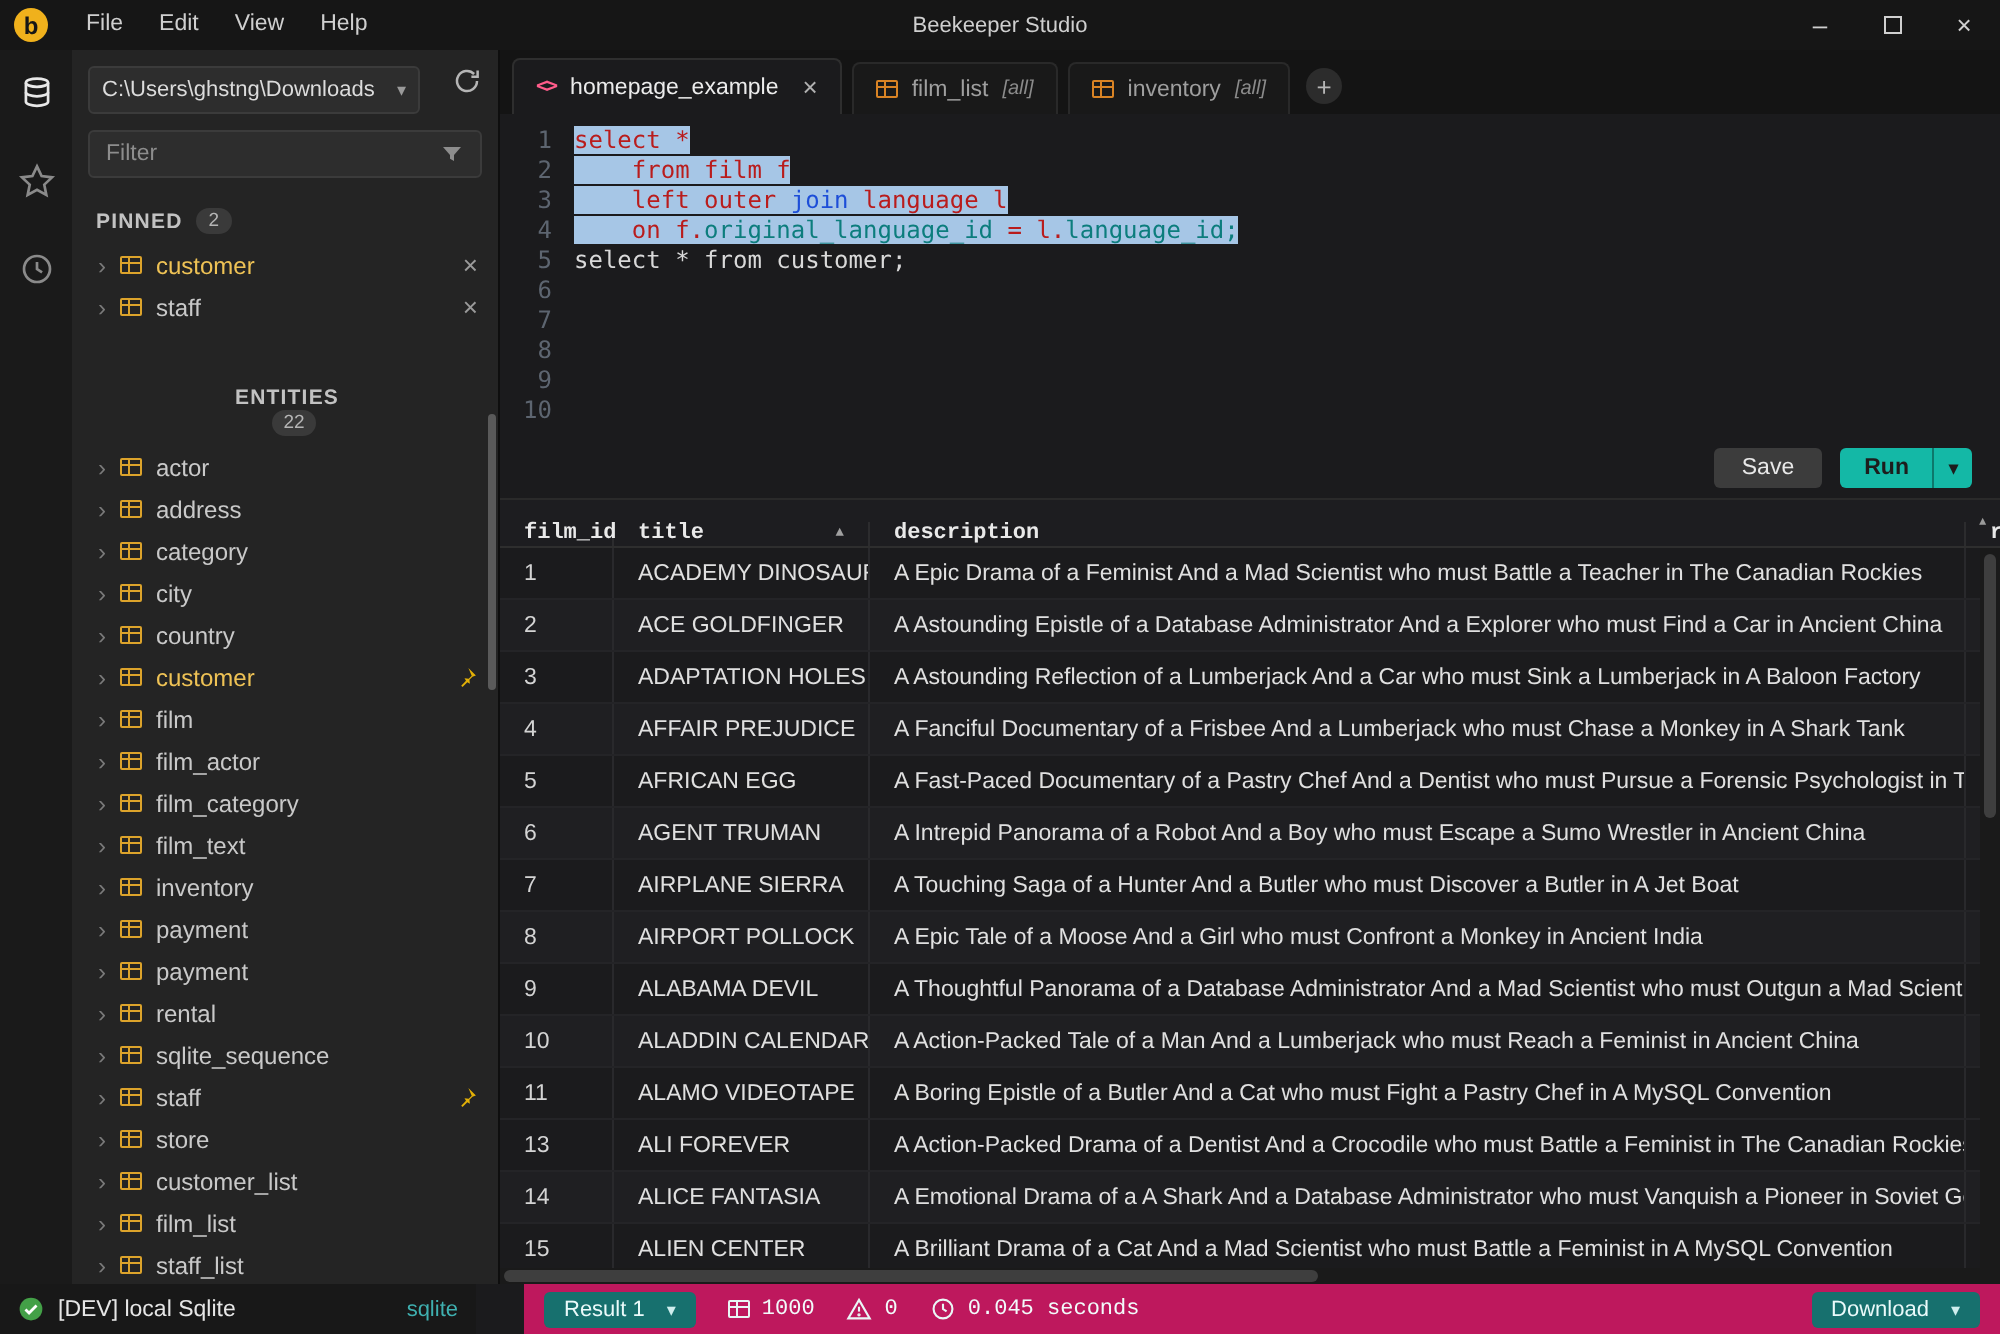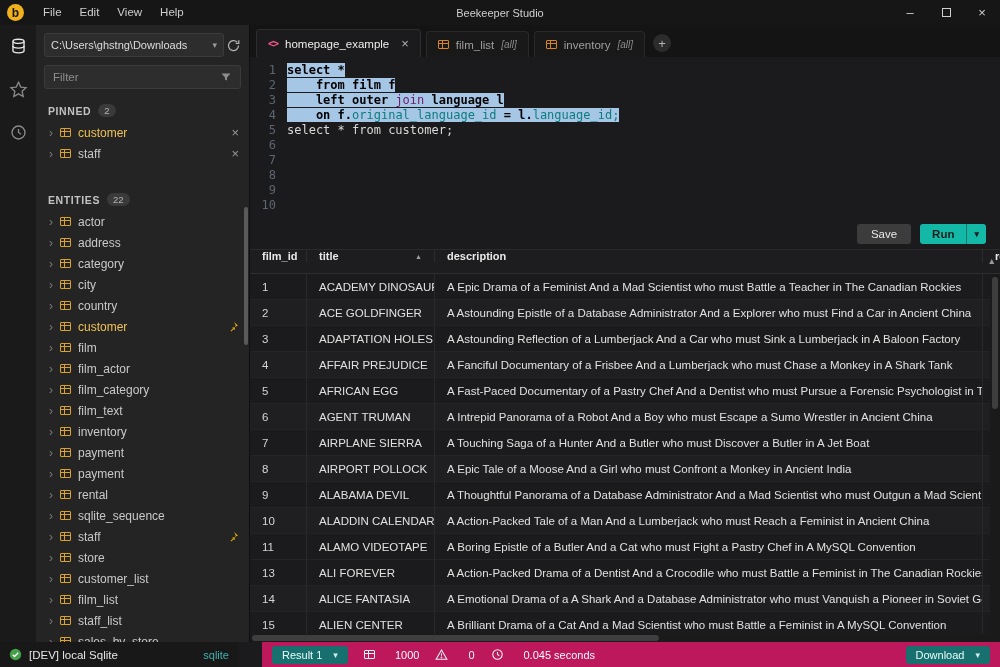--- a/index.html
+++ b/index.html
@@ -16,30 +16,30 @@
   .max-glyph { width:9px; height:9px; border:1px solid #cfcfcf; display:inline-block; }
 
   
   .main-row { display:flex; height:617px; flex:none; }
 
   .rail { width:36px; background:#1a1a1a; display:flex; flex-direction:column; align-items:center; padding-top:12px; gap:20px; flex:none; }
   .rail .ric { width:19px; height:19px; }
 
   
   .sidebar { width:214px; background:#242424; border-right:1px solid #0e0e0e; position:relative; flex:none; overflow:hidden; }
-  .conn-row { display:flex; align-items:center; padding:8px 8px 4px 8px; gap:2px; }
+  .conn-row { display:flex; padding:8px 8px 4px 8px; gap:16px; }
   .conn-select { flex:1; background:#2d2d2d; border:1px solid #3b3b3b; border-radius:3px; height:24px; display:flex; align-items:center; padding:0 6px; font-size:11px; color:#dcdcdc; min-width:0; }
   .conn-path { flex:1; white-space:nowrap; overflow:hidden; text-overflow:ellipsis; }
   .caret { color:#9a9a9a; font-size:9px; margin-left:4px; }
   .filter-row { padding:4px 8px 8px 8px; }
   .filter-input { background:#2d2d2d; border:1px solid #3b3b3b; border-radius:3px; height:24px; color:#8d8d8d; font-size:11.5px; display:flex; align-items:center; padding:0 8px; }
   .filter-ph { flex:1; }
   .section-h { display:flex; align-items:center; padding:7px 10px 5px 12px; font-size:10.5px; letter-spacing:.6px; color:#c2c2c2; font-weight:bold; }
   .badge { background:#3a3a3a; color:#b5b5b5; border-radius:8px; font-size:9.5px; padding:1px 6px; margin-left:7px; font-weight:normal; letter-spacing:0; }
-  .ent-gap { margin-top:22px; }
+  .ent-gap { margin-top:22px;flex-direction:column; }
   .s-item { display:flex; align-items:center; height:21px; padding:0 10px 0 13px; gap:7px; font-size:12px; color:#c9c9c9; cursor:pointer; }
   .s-item.active .s-label { color:#eec255; }
   .chev { color:#7a7a7a; font-size:12px; line-height:1; flex:none; }
   .s-label { flex:1; white-space:nowrap; overflow:hidden; text-overflow:ellipsis; }
   .s-close { color:#9a9a9a; font-size:13px; flex:none; }
   .pin-ic { width:12px; height:12px; color:#e2b007; flex:none; }
   .pin-ic svg { width:12px; height:12px; display:block; }
 
   
   .tbl-ic { width:11px; height:9px; border:1.4px solid currentColor; border-radius:1px; position:relative; flex:none; display:inline-block; }
@@ -61,35 +61,35 @@
   .tab-close { color:#b0b0b0; margin-left:5px; font-size:13px; }
   .add-tab { width:18px; height:18px; border-radius:50%; background:#2c2c2c; color:#b5b5b5; display:flex; align-items:center; justify-content:center; font-size:13px; margin:0 0 5px 3px; cursor:pointer; flex:none; }
 
   
   .editor { height:162px; display:flex; font-family:"DejaVu Sans Mono", monospace; font-size:12px; line-height:15px; padding-top:6px; flex:none; }
   .gutter { width:26px; text-align:right; color:#5d6570; flex:none; }
   .gnum { height:15px; }
   .code-area { padding-left:11px; white-space:pre; flex:1; cursor:text; }
   .code-line { height:15px; }
   .lsel { background:#a6c6e6; }
-  .lsel .p { color:#000000;font-weight:bold; }
-  .lsel .b { color:#701a75; }
+  .lsel .p { color:#b91c1c; }
+  .lsel .b { color:#1d4ed8; }
   .lsel .t { color:#0c7d7d; }
   .lplain .p { color:#d9d9d9; }
 
   
   .actions-row { height:30px; display:flex; justify-content:flex-end; align-items:center; gap:9px; padding:0 14px; flex:none; }
   .btn-save { background:#3c3c3c; color:#e8e8e8; font-size:11.5px; padding:4px 14px; border-radius:3px; cursor:pointer; }
   .btn-run { background:#14b8a6; color:#1d1d1d; font-size:11.5px; font-weight:bold; border-radius:3px; display:flex; align-items:stretch; cursor:pointer; }
   .btn-run .lbl { padding:4px 12px; }
   .btn-run .caret-sec { padding:4px 7px; border-left:1px solid rgba(0,0,0,.35); display:flex; align-items:center; font-size:9px; }
 
   
   .results { flex:1; position:relative; overflow:hidden; border-top:1px solid #2a2a2a; }
-  .rheader { height:24px; display:flex; align-items:flex-start; font-size:11px; font-weight:bold; color:#e9e9e9; border-bottom:1px solid #2e2e2e; background:#1d1d20; position:relative; }
+  .rheader { height:24px; display:flex; align-items:flex-end; font-size:11px; font-weight:bold; color:#e9e9e9; border-bottom:1px solid #2e2e2e; background:#1d1d20; position:relative;font-family:Liberation Mono, monospace; }
   .hcell { padding:0 12px; border-right:1px solid #2c2c2e; display:flex; align-items:center; }
   .c0 { width:57px; flex:none; } .c1 { width:128px; flex:none; } .c2 { width:548px; flex:none; } .c3 { width:140px; flex:none; }
   .sort-ic { margin-left:auto; font-size:7px; color:#a0a0a0; }
   .hdr-caret { position:absolute; right:6px; top:6px; color:#9a9a9a; font-size:9px; }
   .results-body { position:absolute; top:24px; left:0; right:0; bottom:0; overflow:hidden; }
   .rrow { height:26px; display:flex; align-items:stretch; font-size:11.5px; color:#e0e0e0; border-bottom:1px solid #242427; background:#1b1b1d; }
   .rrow.even { background:#1f1f22; }
   .rcell { padding:0 12px; border-right:1px solid #29292c; display:flex; align-items:center; white-space:nowrap; overflow:hidden; }
   .rcell.c0 { color:#d4d4d4; }
   .vscroll { position:absolute; right:0; top:24px; width:10px; bottom:0; background:#1a1a1a; }
@@ -97,21 +97,21 @@
   .hscroll { position:absolute; left:0; right:10px; bottom:0; height:8px; background:#1a1a1a; }
   .hthumb { position:absolute; top:1px; bottom:1px; left:2px; width:55%; background:#3e3e3e; border-radius:3px; }
 
   
   .statusbar { height:25px; display:flex; align-items:stretch; font-size:11.5px; flex:none; }
   .sb-left { width:238px; background:#181818; display:flex; align-items:center; padding:0 9px; gap:7px; color:#e6e6e6; flex:none; }
   .sb-dialect { margin-left:auto; color:#3fb0b0; font-size:11px; }
   .sb-main { flex:1; background:#be185d; display:flex; align-items:center; color:#fff; padding:0 10px; gap:16px;margin-left:24px; }
   .sb-btn { background:#17706e; border-radius:3px; padding:3px 10px; display:flex; gap:7px; align-items:center; font-size:11px; color:#eafafa; cursor:pointer; }
   .sb-btn .caret { color:#cfeeee; }
-  .sb-stat { display:flex; align-items:center; gap:20px; font-size:11px; color:#f2fbfb; }
+  .sb-stat { display:flex; align-items:center; gap:6px; font-size:11px; color:#f2fbfb;font-family:Liberation Mono, monospace; }
   .sb-download { margin-left:auto; }
   .icon13 { width:13px; height:13px; display:block; }
 </style>
 </head>
 <body>
 
 <div class="app">
 
   <div class="titlebar">
     <div class="logo">b</div>

